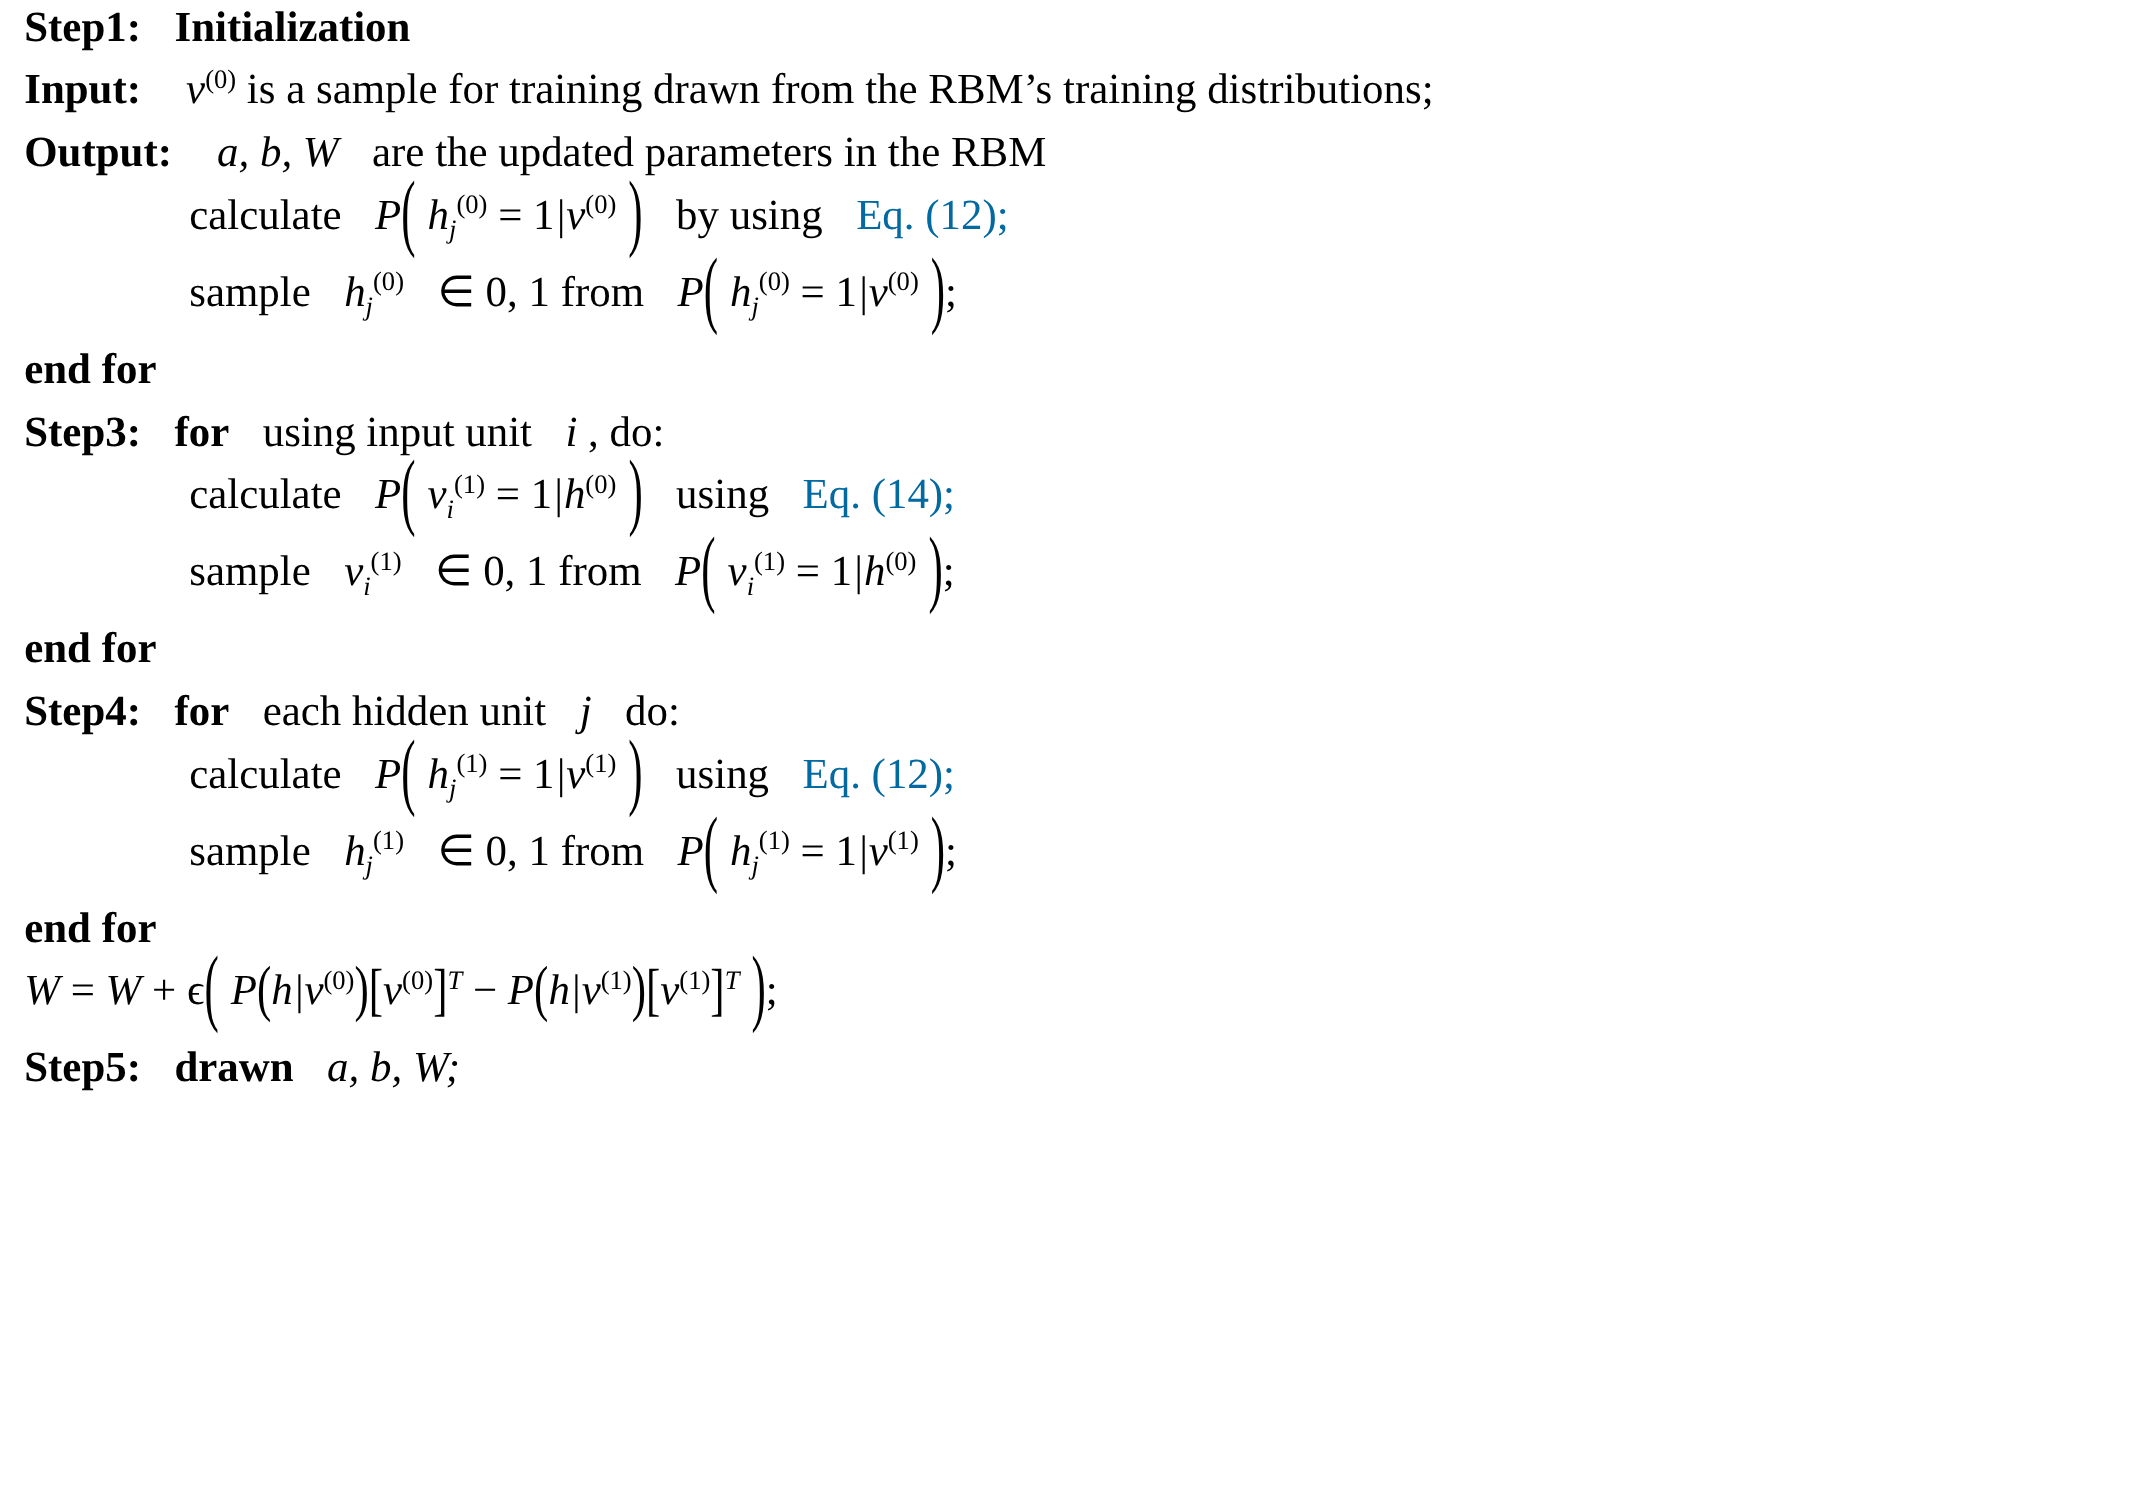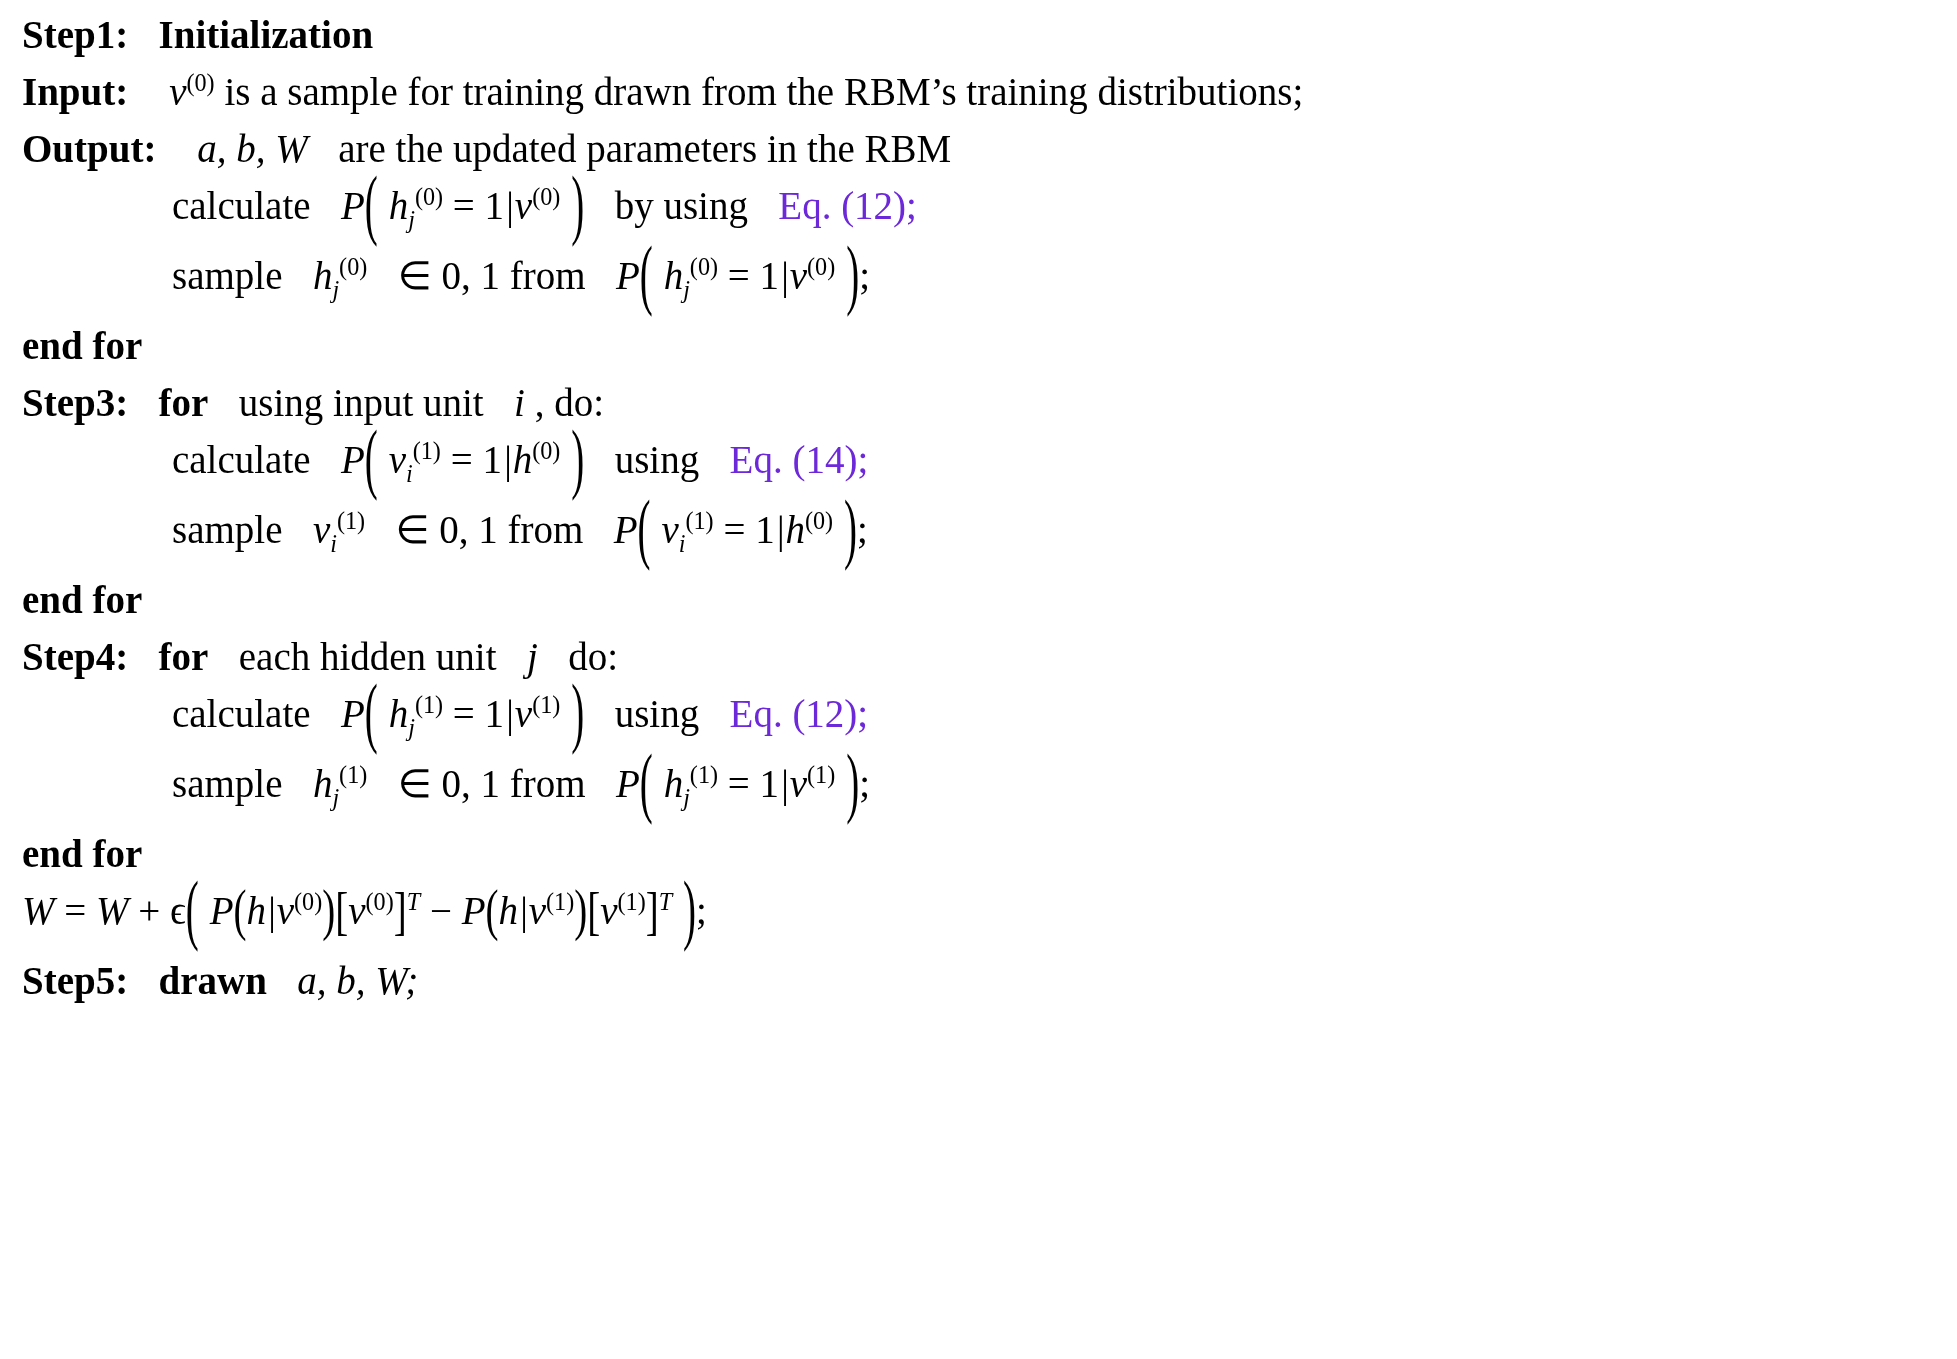--- a/index.html
+++ b/index.html
@@ -8,39 +8,39 @@
     background: #ffffff;
   }
   body {
     width: 1957px;
     height: 1359px;
     font-family: "Liberation Serif", serif;
     color: #000000;
     overflow: hidden;
   }
   .algo {
-    padding: 12px 22px 0 22px;
+    padding: 2px 22px 0 22px;
     font-size: 39px;
     line-height: 1.18;
   }
   .line {
     display: block;
     white-space: nowrap;
     margin: 0;
     padding: 0;
     height: 57px;
   }
   .line.tall { height: 70px; }
   .indent { padding-left: 150px; }
   .bold { font-weight: bold; }
   .it {
     font-family: Liberation Serif, serif;
     font-style: italic;
   }
-  .ref { color: #6d28d9; }
+  .ref { color: #0369a1; }
   
   sub, sup {
     font-size: 0.62em;
     line-height: 0;
     font-style: italic;
   }
   sup { vertical-align: super; }
   sub { vertical-align: sub; }
   .upr { font-style: normal; }
   

